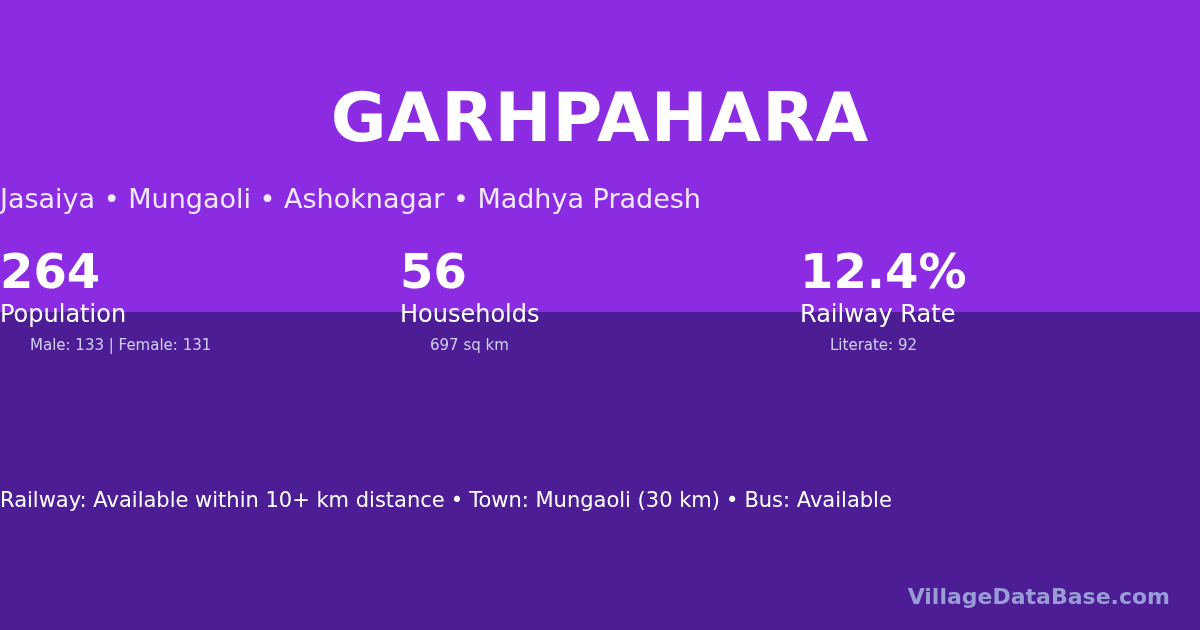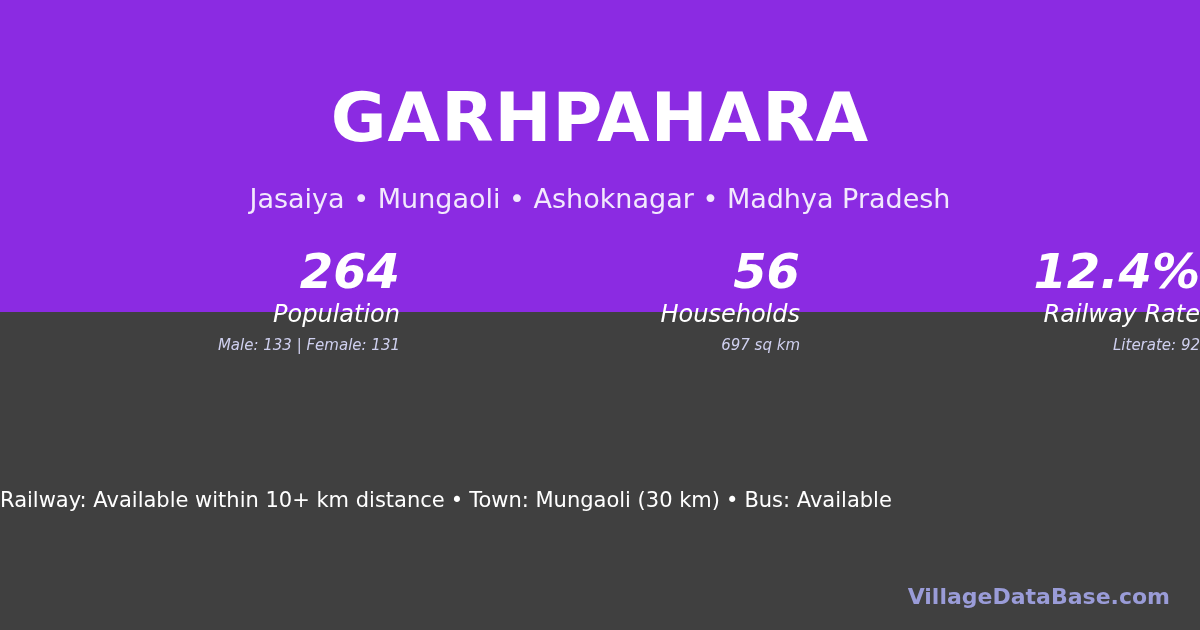--- a/index.html
+++ b/index.html
@@ -7,21 +7,21 @@
   body {
     font-family: "DejaVu Sans", "Liberation Sans", sans-serif;
     background:#1a0fae;
     overflow:hidden;
     position:relative;
   }
   .card {
     position:relative;
     width:1200px;
     height:630px;
-    background:#404040;
+    background:#4c1d95;
     overflow:hidden;
   }
   .top-band {
     position:absolute;
     left:0; top:0;
     width:1200px;
     height:312px;
     background:#8b2be2;
   }
   .title {
@@ -32,36 +32,35 @@
     font-size:68px;
     line-height:72px;
     font-weight:700;
     letter-spacing:1px;
     color:#ffffff;
   }
   .subtitle {
     position:absolute;
     left:0; top:181px;
     width:1200px;
-    text-align:center;
+    text-align:left;
     font-size:27px;
     line-height:36px;
     font-weight:400;
     color:#f2e9fd;
   }
   .stats {
     position:absolute;
     left:0; top:243px;
     width:1200px;
     display:flex;
   }
   .stat {
     width:400px;
-    text-align:right;
-    font-style:italic;
+    text-align:left;
   }
   .stat-value {
     font-size:48px;
     line-height:56px;
     font-weight:700;
     color:#ffffff;
   }
   .stat-label {
     margin-top:0;
     font-size:24px;

